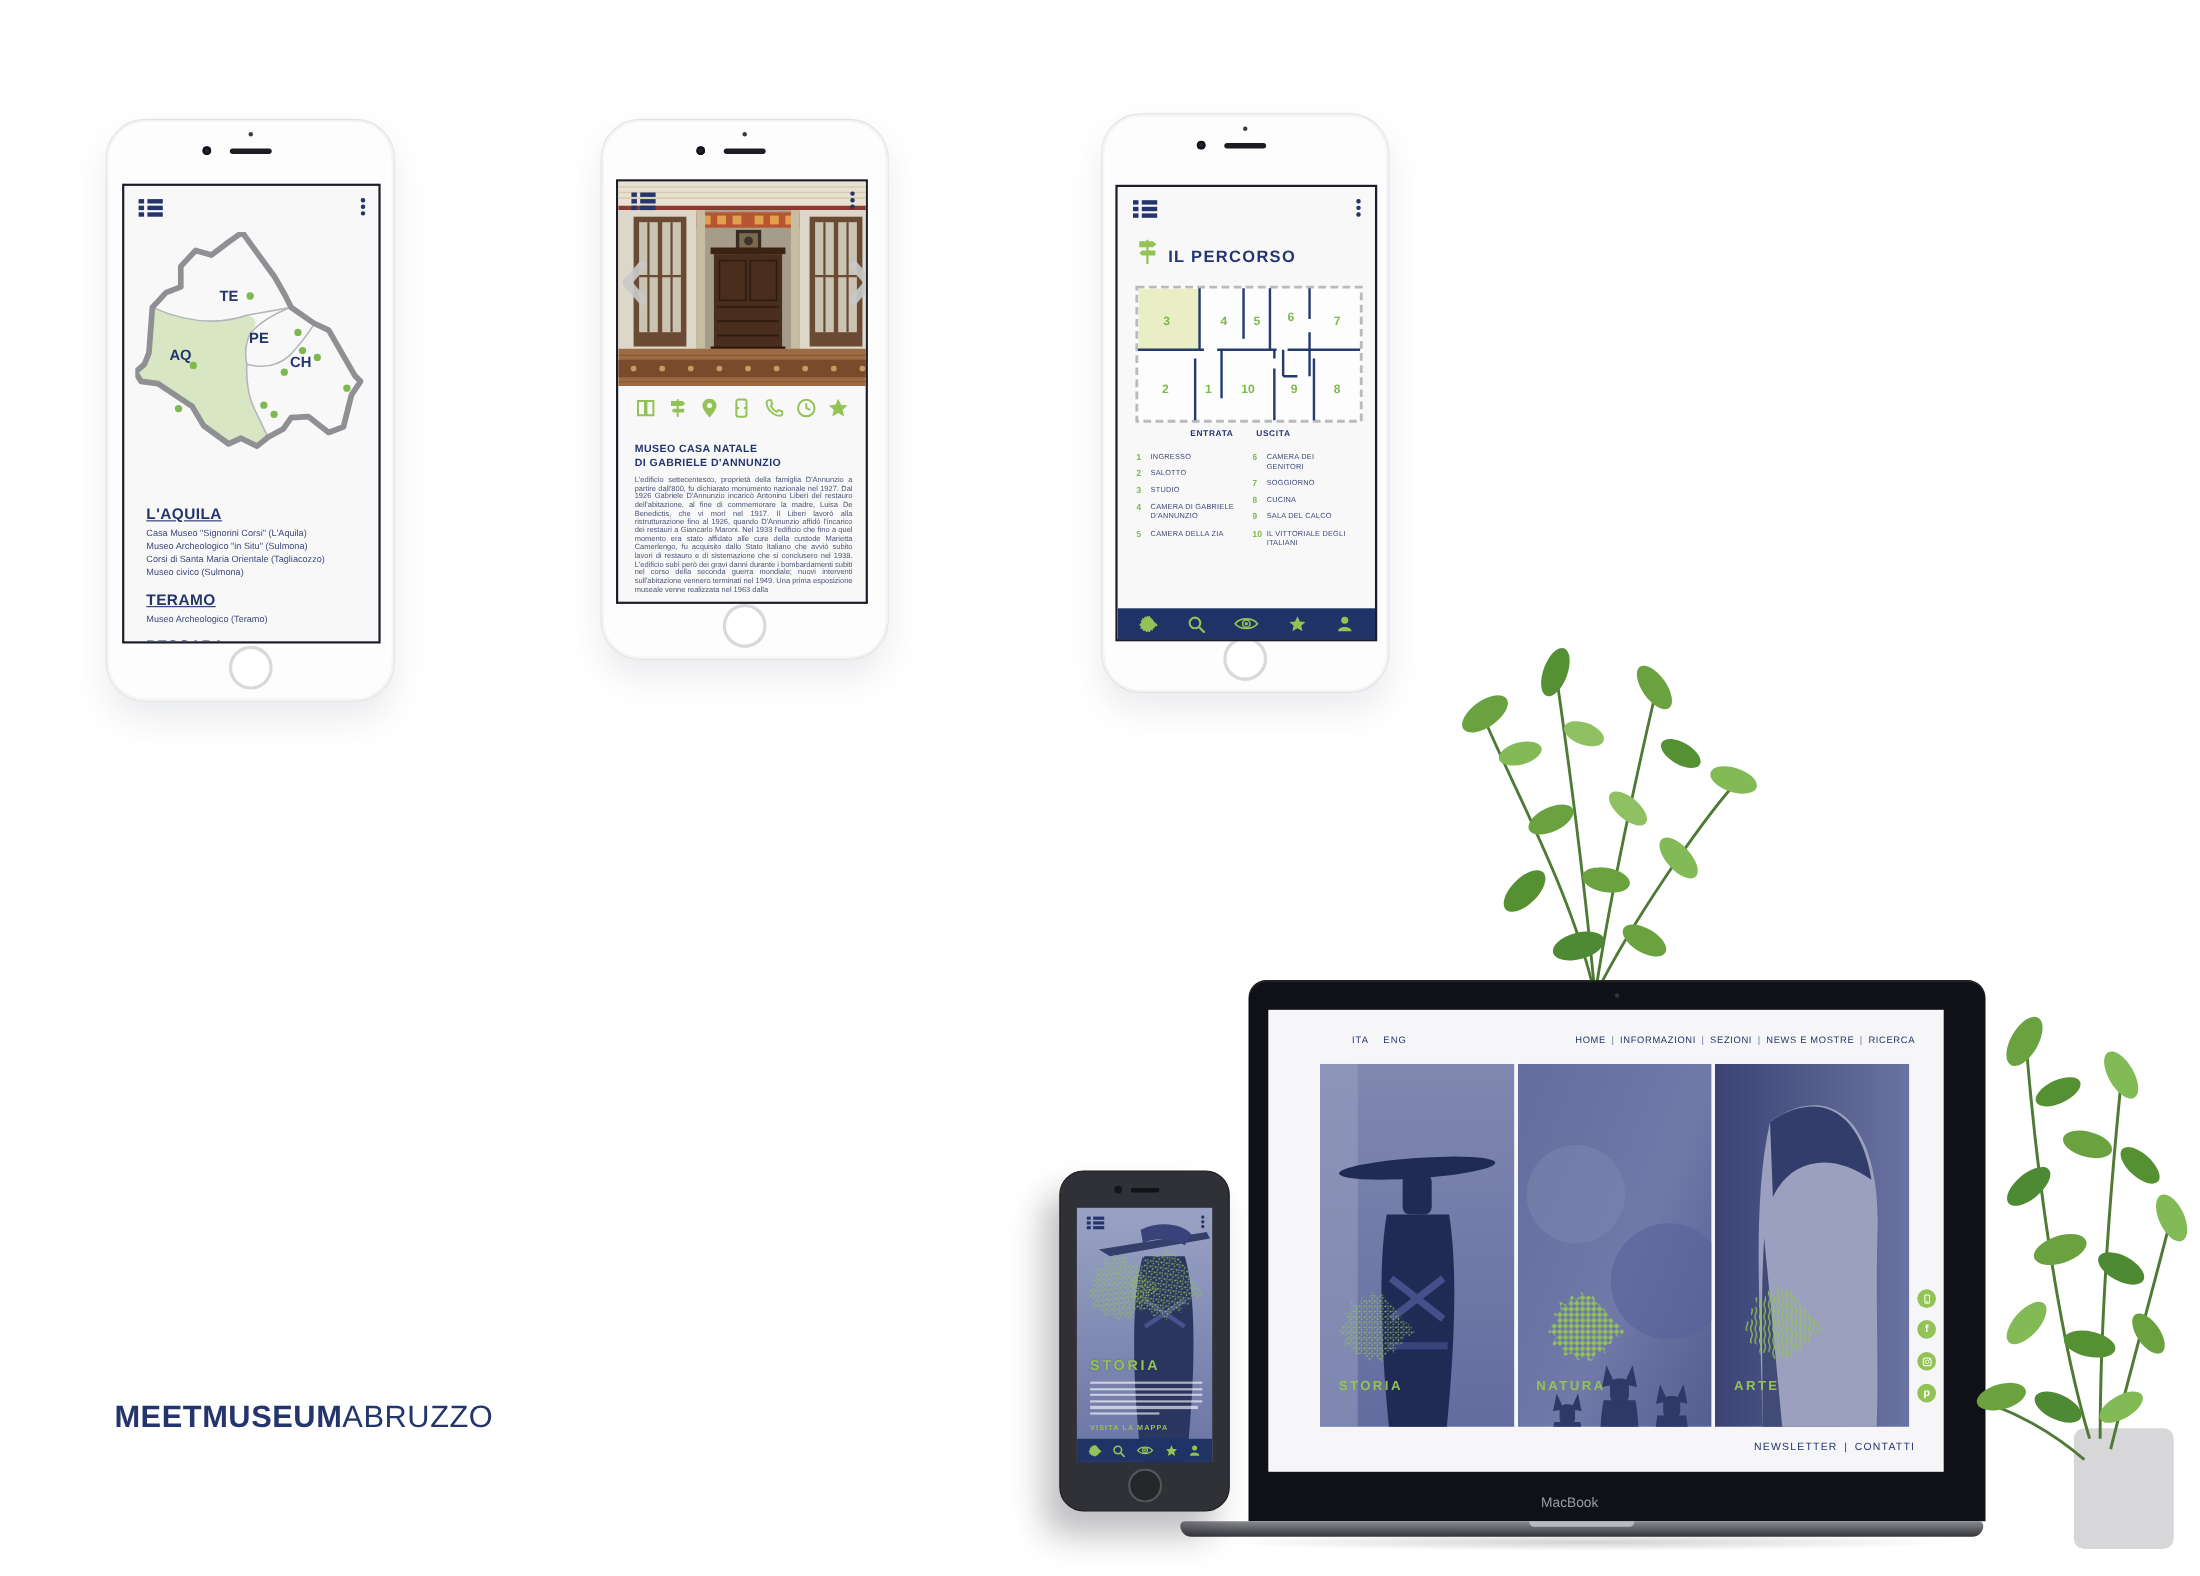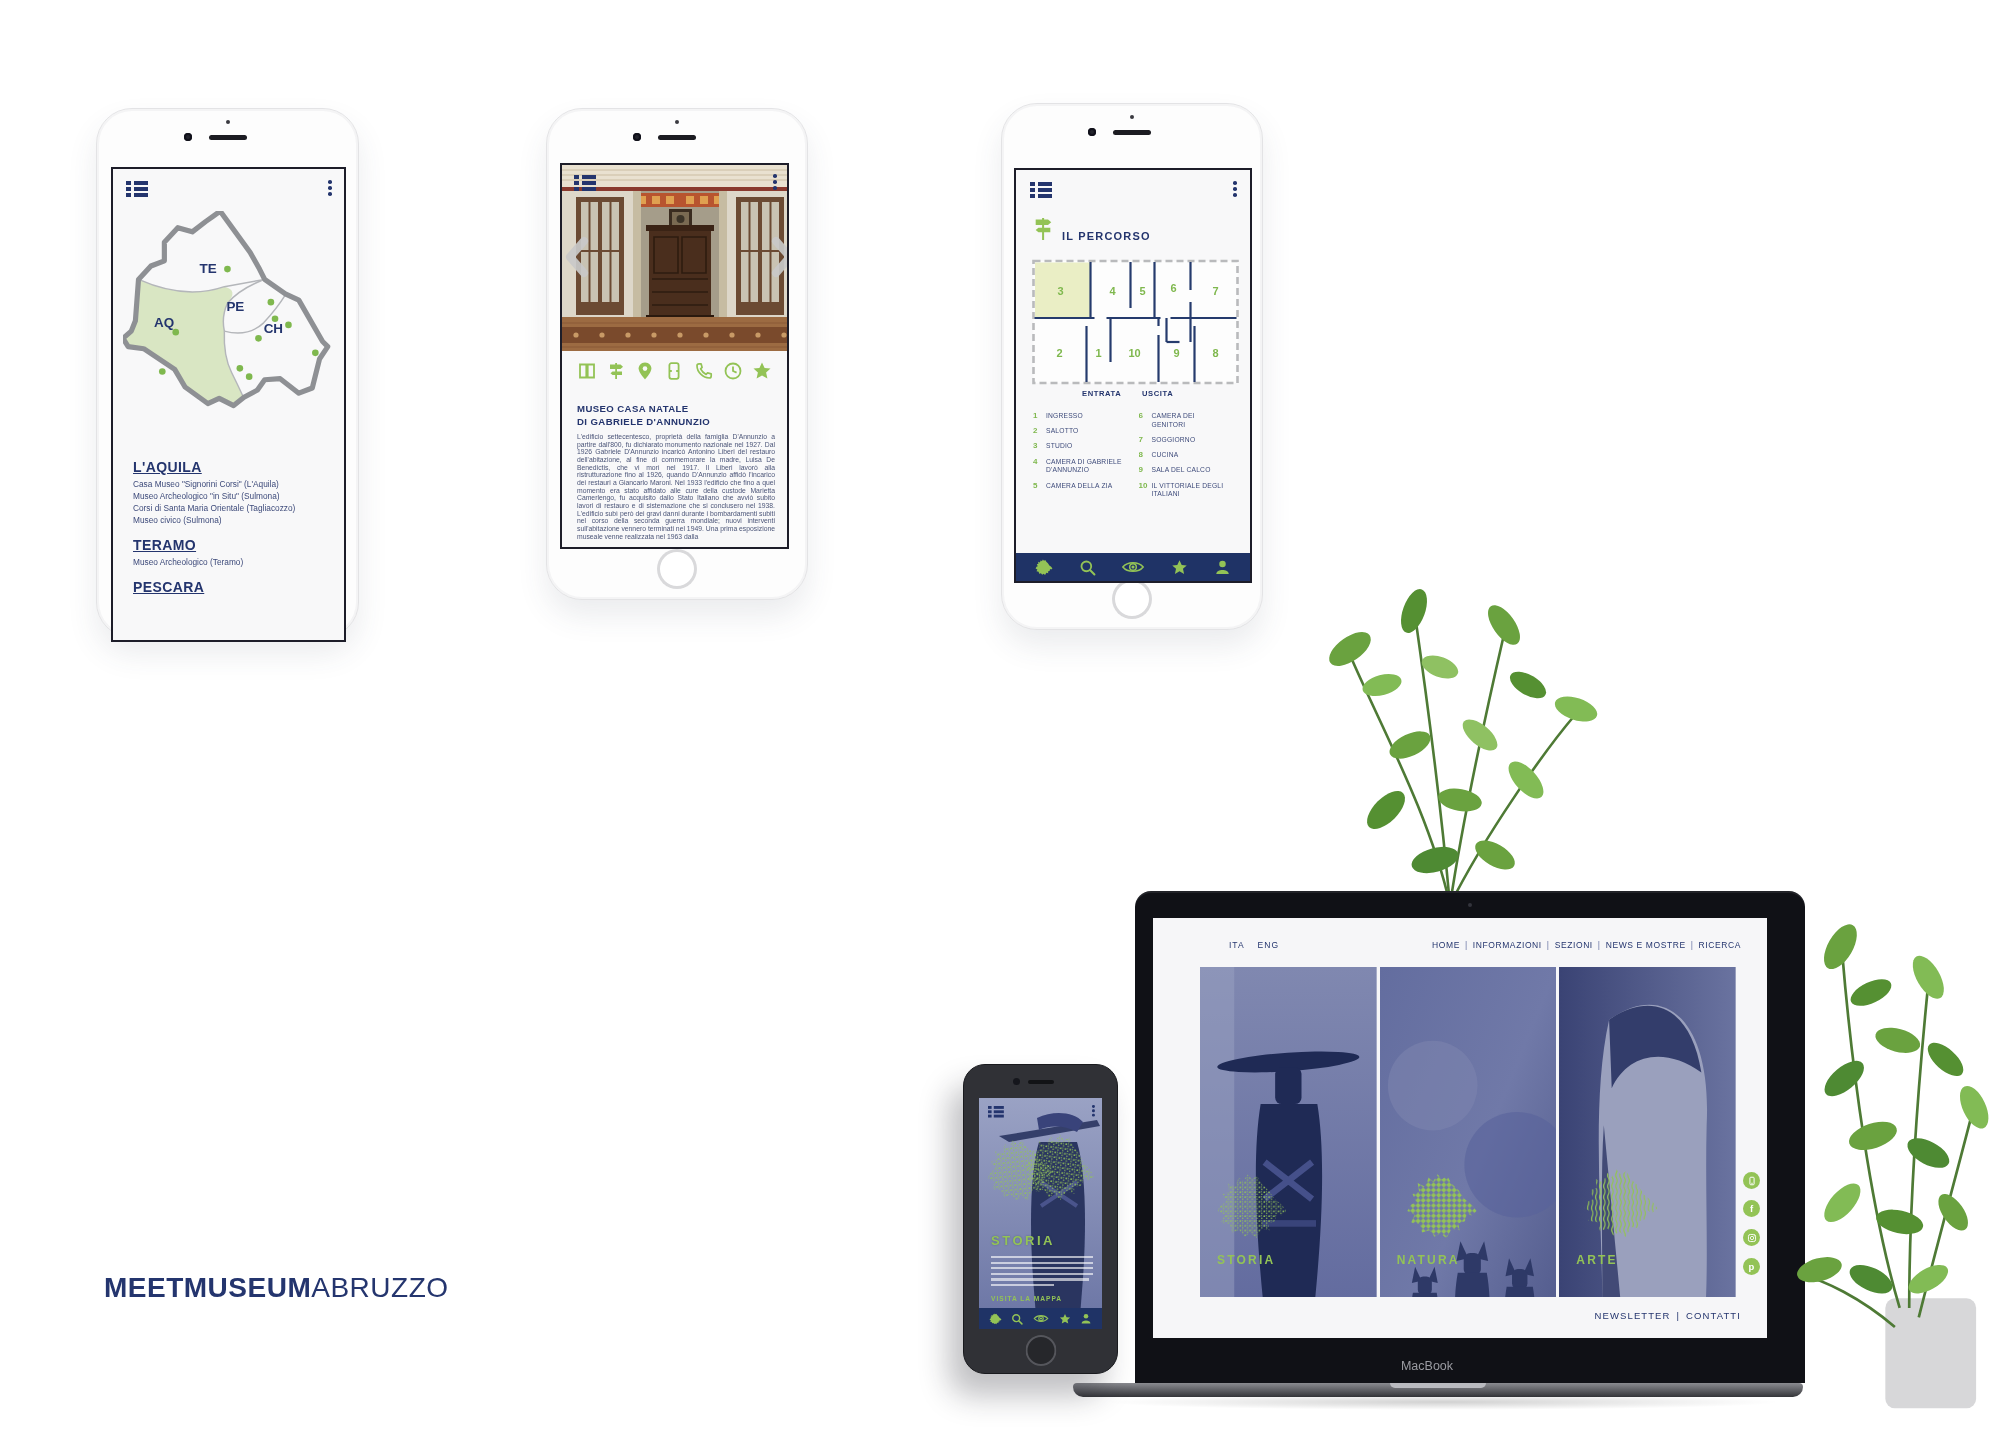--- a/index.html
+++ b/index.html
@@ -33,21 +33,21 @@
   .mus-head{font-size:14px;font-weight:bold;letter-spacing:.4px;color:var(--navy);margin-bottom:3px;text-decoration:underline;}
   .mus-item{font-size:8.3px;line-height:1.45;color:#3d4a7a;}
 
   
   .icon-row{position:absolute;top:196px;left:15px;right:15px;display:flex;justify-content:space-between;align-items:center;}
   .p2-title{position:absolute;top:238px;left:15px;font-size:9.6px;font-weight:bold;letter-spacing:.4px;line-height:1.35;color:var(--navy);}
   .p2-body{position:absolute;top:268px;left:15px;right:12px;font-size:6.8px;line-height:7.65px;text-align:justify;color:#4b5578;}
 
   
   .route-title{position:absolute;top:46px;left:16px;display:flex;align-items:flex-end;gap:8px;}
-  .route-title span{font-size:11px;font-weight:bold;letter-spacing:1.2px;color:var(--navy);text-align:right;}
+  .route-title span{font-size:15px;font-weight:bold;letter-spacing:1.2px;color:var(--navy);text-align:right;}
   .doors{position:absolute;top:219px;left:0;width:100%;font-size:7.6px;font-weight:bold;letter-spacing:.6px;color:var(--navy);}
   .doors b{position:absolute;}
   .legend{position:absolute;top:241px;left:17px;right:6px;display:flex;}
   .legend .col{flex:1;}
   .leg-row{display:flex;margin-bottom:5.5px;}
   .leg-row .num{width:13px;flex:0 0 13px;color:var(--green-dark);font-weight:bold;font-size:8px;}
   .leg-row .lab{font-size:6.7px;line-height:1.3;color:#3d4a7a;letter-spacing:.2px;padding-top:1px;text-transform:uppercase;max-width:78px;}
   .navbar{position:absolute;left:0;right:0;bottom:0;height:28px;background:var(--navy-dark);display:flex;align-items:center;justify-content:space-around;padding:0 6px;}
 
   
@@ -133,21 +133,21 @@
       <path d="M-11,-6 C-15,16 -13,42 -11,74 L11,74 C13,42 15,16 11,-6 Z" fill="#2e3967"></path>
     </g>
   </defs>
 </svg>
 
 <div class="iphone" style="left:96px;top:108px;width:263px;height:530px;">
   <span class="cam-dot"></span>
   <span class="camera"></span>
   <span class="speaker"></span>
   <span class="home"></span>
-  <div class="screen" style="left:14px;top:58px;width:235px;height:475px;">
+  <div class="screen" style="left:14px;top:58px;width:235px;height:418px;">
     <div style="position:absolute;top:12px;left:13px;" class="list-icon">
           <i>
             <b></b>
             <s></s>
           </i>
           <i>
             <b></b>
             <s></s>
           </i>
           <i>

